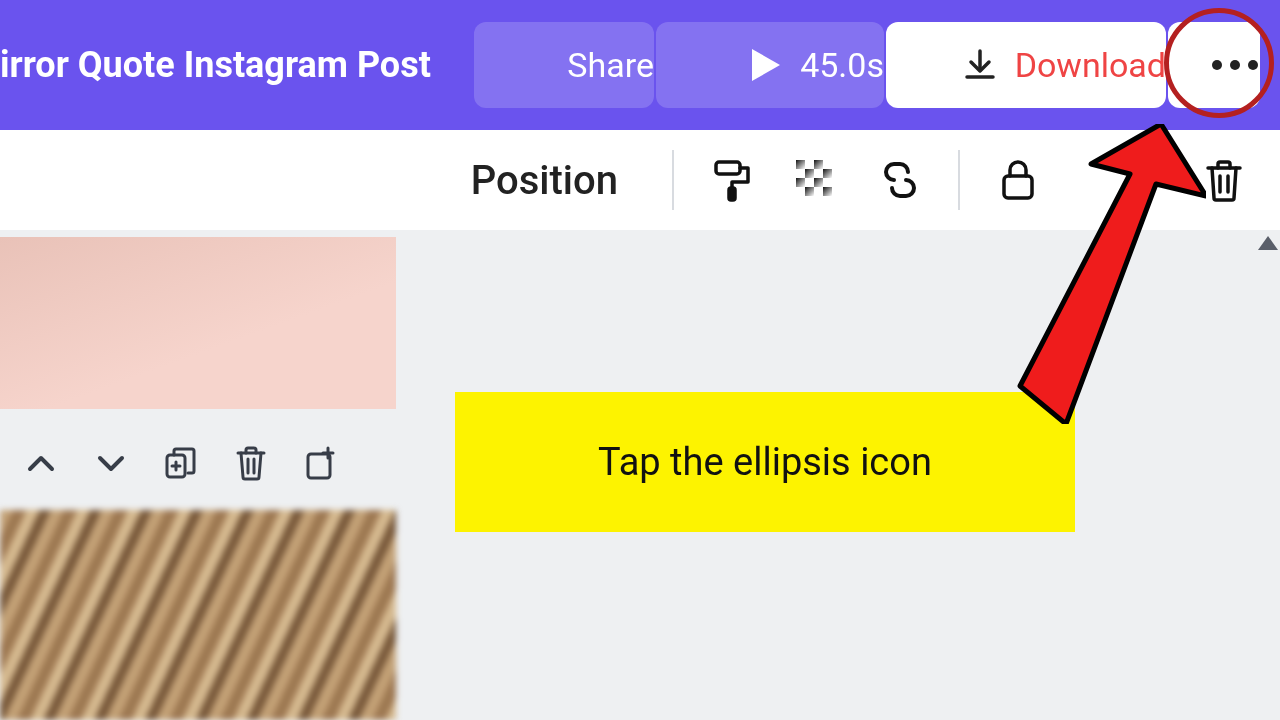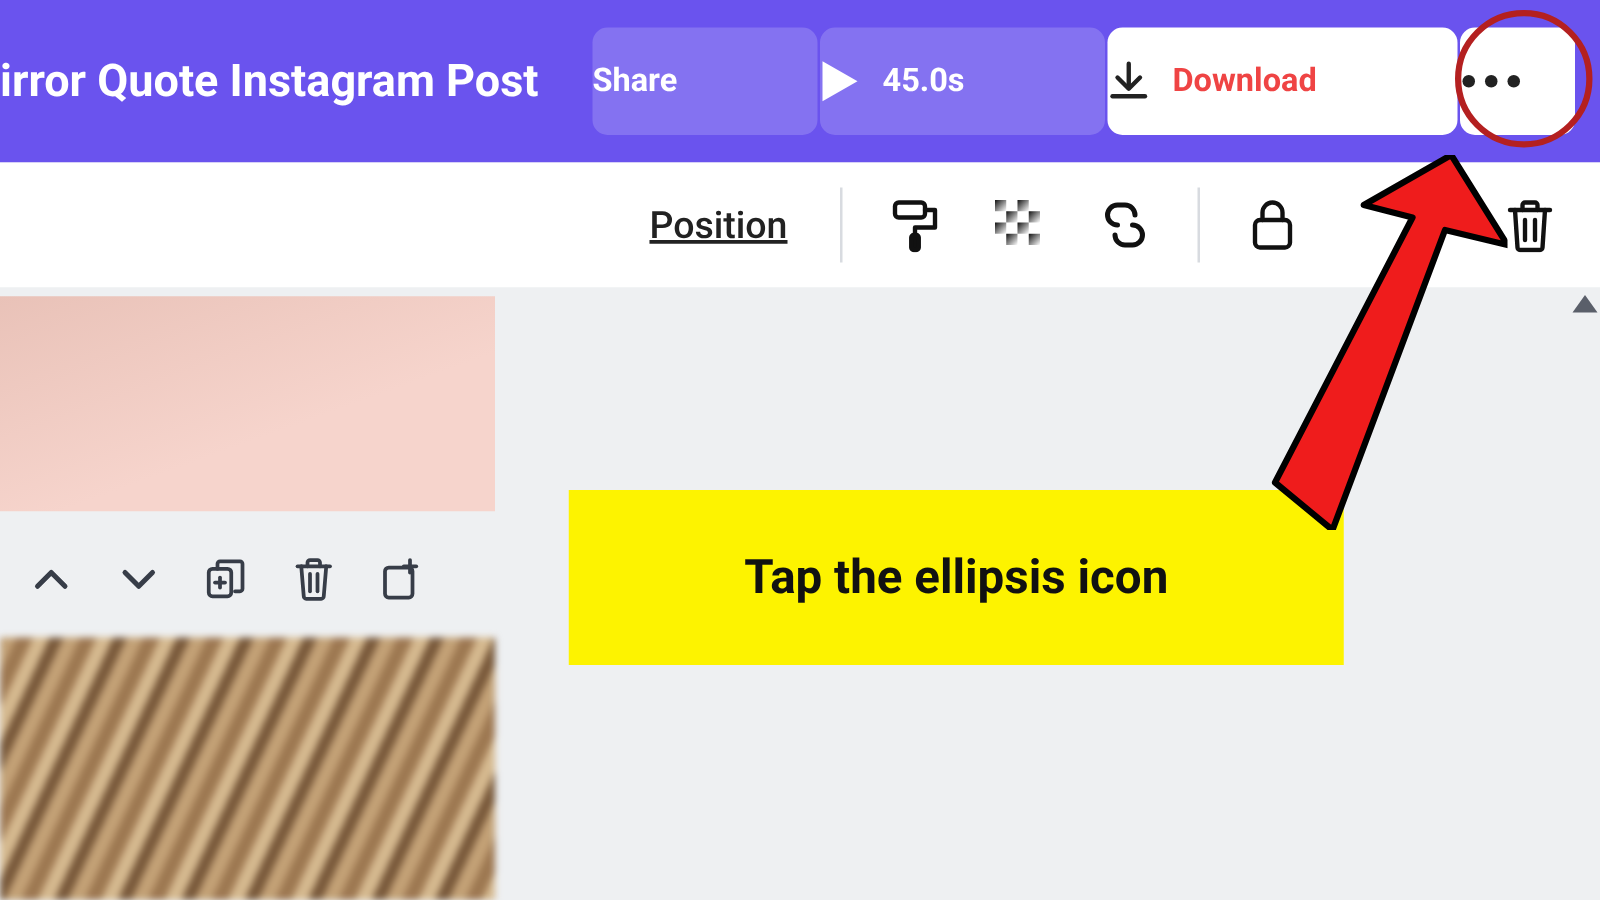--- a/index.html
+++ b/index.html
@@ -28,23 +28,23 @@
     color: #fff;
     white-space: nowrap;
     overflow: hidden;
     padding-left: 0;
   }
   .hdr-btn {
     height: 86px;
     border-radius: 12px;
     display: flex;
     align-items: center;
-    justify-content: flex-start;
-    font-size: 26px;
-    font-weight: 700;
+    justify-content: flex-end;
+    font-size: 34px;
+    font-weight: 400;
     cursor: pointer;
     user-select: none;
   }
   .share-btn {
     background: rgba(255,255,255,0.18);
     color: #fff;
     width: 180px;
   }
   .play-btn {
     background: rgba(255,255,255,0.18);
@@ -79,24 +79,23 @@
   }
   .toolbar2 .tool {
     display: flex;
     align-items: center;
     justify-content: center;
     width: 52px;
     height: 52px;
     cursor: pointer;
   }
   .toolbar2 .position-label {
-    font-size: 30px;
+    font-size: 40px;
     font-weight: 500;
-    margin-right: 10px;
-    text-decoration: underline;
+    margin-right: 22px;
   }
   .toolbar2 .vr {
     width: 2px;
     height: 60px;
     background: #d8dbe0;
   }
 
   
   .workspace {
     position: relative;
@@ -177,21 +176,21 @@
     position: absolute;
     left: 455px;
     top: 392px;
     width: 620px;
     height: 140px;
     background: #fdf300;
     display: flex;
     align-items: center;
     justify-content: center;
     font-size: 38px;
-    font-weight: 700;
+    font-weight: 400;
     color: #111;
     z-index: 40;
   }
 
   
   .scroll-up {
     position: absolute;
     right: 2px;
     top: 236px;
     width: 0; height: 0;

